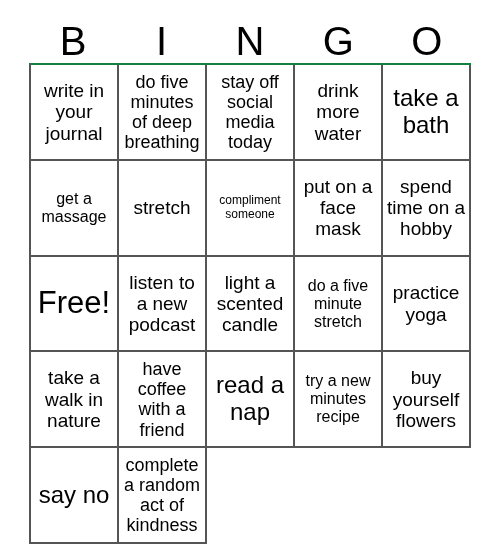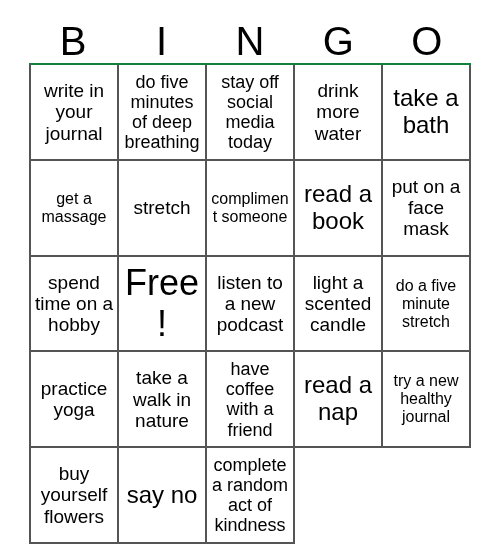--- a/index.html
+++ b/index.html
@@ -69,26 +69,26 @@
     background: #ffffff;
   }
   .cell-text {
     display: block;
     width: 100%;
     line-height: 1.12;
     word-wrap: break-word;
   }
 
   
-  .fs-xl   { font-size: 36px; }
+  .fs-xl   { font-size: 31px; }
   .fs-lg   { font-size: 24px; }
   .fs-md   { font-size: 19px; }
   .fs-sm   { font-size: 16px; }
   .fs-xs   { font-size: 18px; }
-  .fs-xxs  { font-size: 16px; }
+  .fs-xxs  { font-size: 12px; }
 </style>
 </head>
 <body>
 
 <div class="card">
 
   <div class="header">
       <div class="header-letter">B</div>
       <div class="header-letter">I</div>
       <div class="header-letter">N</div>
@@ -115,23 +115,20 @@
       <div class="cell">
         <span class="cell-text fs-sm">get a massage</span>
       </div>
       <div class="cell">
         <span class="cell-text fs-md">stretch</span>
       </div>
       <div class="cell">
         <span class="cell-text fs-xxs">compliment someone</span>
       </div>
       <div class="cell">
-        <span class="cell-text fs-lg">read a book</span>
-      </div>
-      <div class="cell">
         <span class="cell-text fs-md">put on a face mask</span>
       </div>
       <div class="cell">
         <span class="cell-text fs-md">spend time on a hobby</span>
       </div>
       <div class="cell">
         <span class="cell-text fs-xl">Free!</span>
       </div>
       <div class="cell">
         <span class="cell-text fs-md">listen to a new podcast</span>
@@ -148,21 +145,21 @@
       <div class="cell">
         <span class="cell-text fs-md">take a walk in nature</span>
       </div>
       <div class="cell">
         <span class="cell-text fs-xs">have coffee with a friend</span>
       </div>
       <div class="cell">
         <span class="cell-text fs-lg">read a nap</span>
       </div>
       <div class="cell">
-        <span class="cell-text fs-sm">try a new healthy journal</span>
+        <span class="cell-text fs-sm">try a new minutes recipe</span>
       </div>
       <div class="cell">
         <span class="cell-text fs-md">buy yourself flowers</span>
       </div>
       <div class="cell">
         <span class="cell-text fs-lg">say no</span>
       </div>
       <div class="cell">
         <span class="cell-text fs-xs">complete a random act of kindness</span>
       </div>

